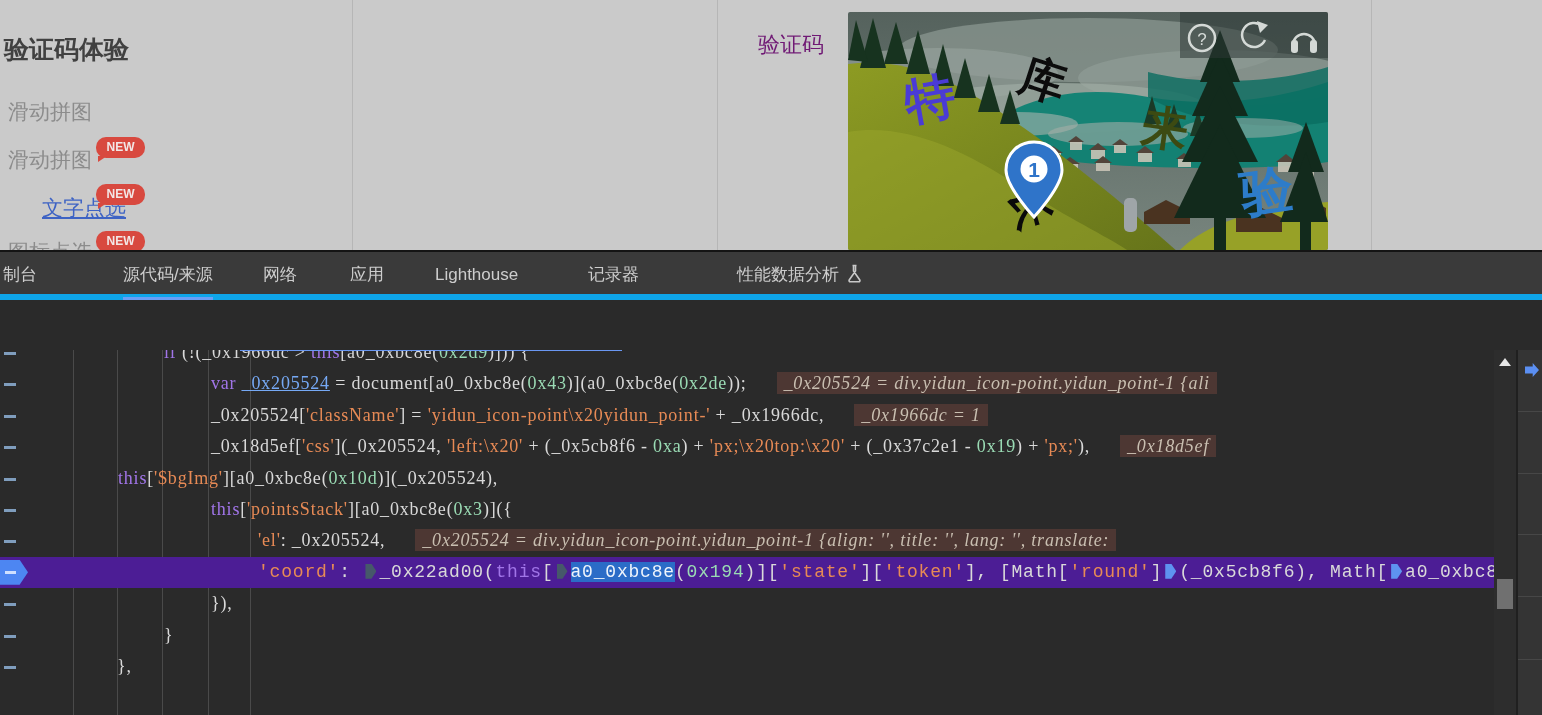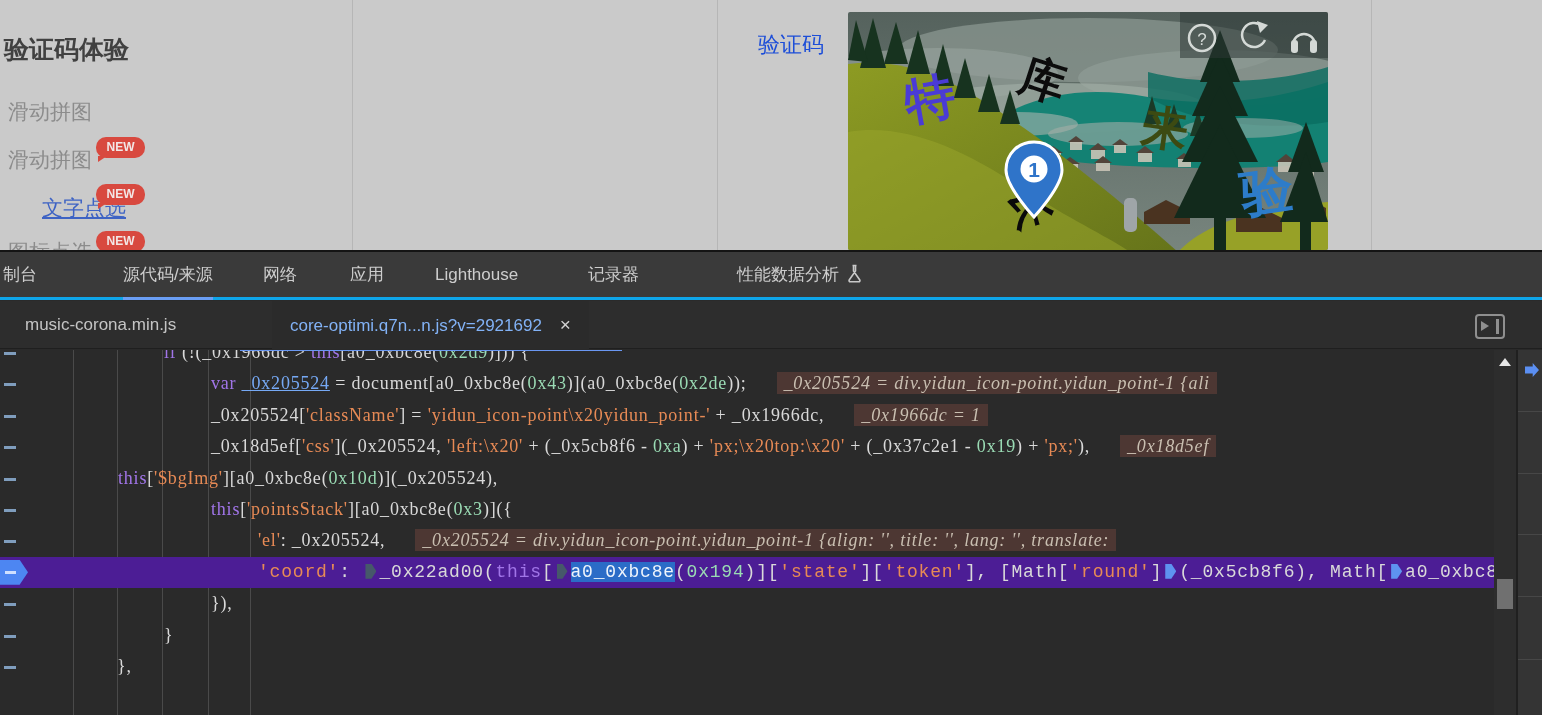--- a/index.html
+++ b/index.html
@@ -8,25 +8,25 @@
   
   .page-top{position:absolute;left:0;top:0;width:1542px;height:250px;background:#cacaca;overflow:hidden;}
   .vdiv{position:absolute;top:0;width:1px;height:250px;background:#b6b6b6;}
   .page-heading{position:absolute;left:4px;top:33px;font-size:25px;font-weight:600;color:#414141;}
   .side-item{position:absolute;left:8px;font-size:21px;color:#8c8c8c;cursor:pointer;}
   .side-item.active{color:#3e63c4;text-decoration:underline;margin-left:34px;}
   .new-badge{position:absolute;left:96px;width:49px;height:21px;background:#d8493f;border-radius:10px;
              color:#f2e7e6;font-size:12px;font-weight:bold;text-align:center;line-height:21px;}
   .new-badge::after{content:"";position:absolute;left:2px;bottom:-4px;width:0;height:0;
              border-left:9px solid #d8493f;border-bottom:6px solid transparent;}
-  .captcha-label{position:absolute;left:758px;top:30px;font-size:22px;color:#1d4ed8;}
+  .captcha-label{position:absolute;left:758px;top:30px;font-size:22px;color:#701a75;}
   .captcha-img{position:absolute;left:848px;top:12px;width:480px;height:238px;overflow:hidden;border-radius:2px;cursor:pointer;}
   
   .devtools{position:absolute;left:0;top:250px;width:1542px;height:465px;background:#2a2a2a;border-top:2px solid #141414;box-sizing:border-box;}
-  .dt-tabbar{position:absolute;left:0;top:0;width:1542px;height:48px;background:#3a3a3a;border-bottom:3px solid #0ea5e9;box-sizing:border-box;}
+  .dt-tabbar{position:absolute;left:0;top:0;width:1542px;height:48px;background:#3a3a3a;border-bottom:6px solid #0ea5e9;box-sizing:border-box;}
   .dt-tab{position:absolute;top:0;height:45px;line-height:45px;font-size:17px;color:#cdcdcd;cursor:pointer;white-space:nowrap;}
   .dt-tab.selected{border-bottom:3px solid #6a9ef5;}
   .flask{display:inline-block;vertical-align:-3px;margin-left:8px;}
   .dt-filebar{position:absolute;left:0;top:49px;width:1542px;height:48px;background:#2d2d2d;border-bottom:1px solid #1f1f1f;box-sizing:border-box;}
   .file-tab{position:absolute;top:0;height:48px;line-height:48px;font-size:17px;color:#c4c4c4;cursor:pointer;white-space:nowrap;}
   .file-tab.selected{color:#82b2f6;background:#2b2b2b;padding:0 18px;}
   .close-x{color:#d2d2d2;font-size:19px;margin-left:18px;display:inline-block;cursor:pointer;}
   .panel-icon{position:absolute;left:1475px;top:13px;width:26px;height:21px;border:2px solid #8f8f8f;border-radius:4px;cursor:pointer;}
   .panel-icon .tri{position:absolute;left:4px;top:5px;width:0;height:0;border-left:8px solid #8f8f8f;border-top:5px solid transparent;border-bottom:5px solid transparent;}
   .panel-icon .bar{position:absolute;right:4px;top:3px;width:3px;height:15px;background:#8f8f8f;}
@@ -216,28 +216,20 @@
     <span class="dt-tab selected" style="left:123px">源代码/来源</span>
     <span class="dt-tab" style="left:263px">网络</span>
     <span class="dt-tab" style="left:350px">应用</span>
     <span class="dt-tab" style="left:435px">Lighthouse</span>
     <span class="dt-tab" style="left:588px">记录器</span>
     <span class="dt-tab" style="left:737px"><span>性能数据分析</span><svg class="flask" width="15" height="19" viewBox="0 0 15 19">
         <path d="M5.5,1.5 h4 M6.5,2 v5 L12.8,16 a1.2,1.2 0 0 1 -1.1,1.8 H3.3 a1.2,1.2 0 0 1 -1.1,-1.8 L8.5,7 V2" fill="none" stroke="#c8c8c8" stroke-width="1.6"></path>
         </svg></span>
   </div>
 
-  <div class="dt-filebar">
-    <span class="file-tab" style="left:25px">music-corona.min.js</span>
-    <span class="file-tab selected" style="left:272px"><span>core-optimi.q7n...n.js?v=2921692</span><span class="close-x">×</span></span>
-    <span class="panel-icon">
-        <span class="tri"></span>
-        <span class="bar"></span>
-      </span>
-  </div>
 
   <div class="editor">
     <div class="iguide" style="left:73px"></div>
     <div class="iguide" style="left:117px"></div>
     <div class="iguide" style="left:162px"></div>
     <div class="iguide" style="left:208px"></div>
     <div class="iguide" style="left:250px"></div>
     <div class="sel-bar"></div>
     <div class="code-host">
         <div class="cl" style="padding-left: 164px;"><span class="gdash"></span><span class="sg-k">if</span><span class="sg-p"> (!(_0x1966dc &gt; </span><span class="sg-k">this</span><span class="sg-p">[a0_0xbc8e(</span><span class="sg-n">0x2d9</span><span class="sg-p">)])) {</span></div>

